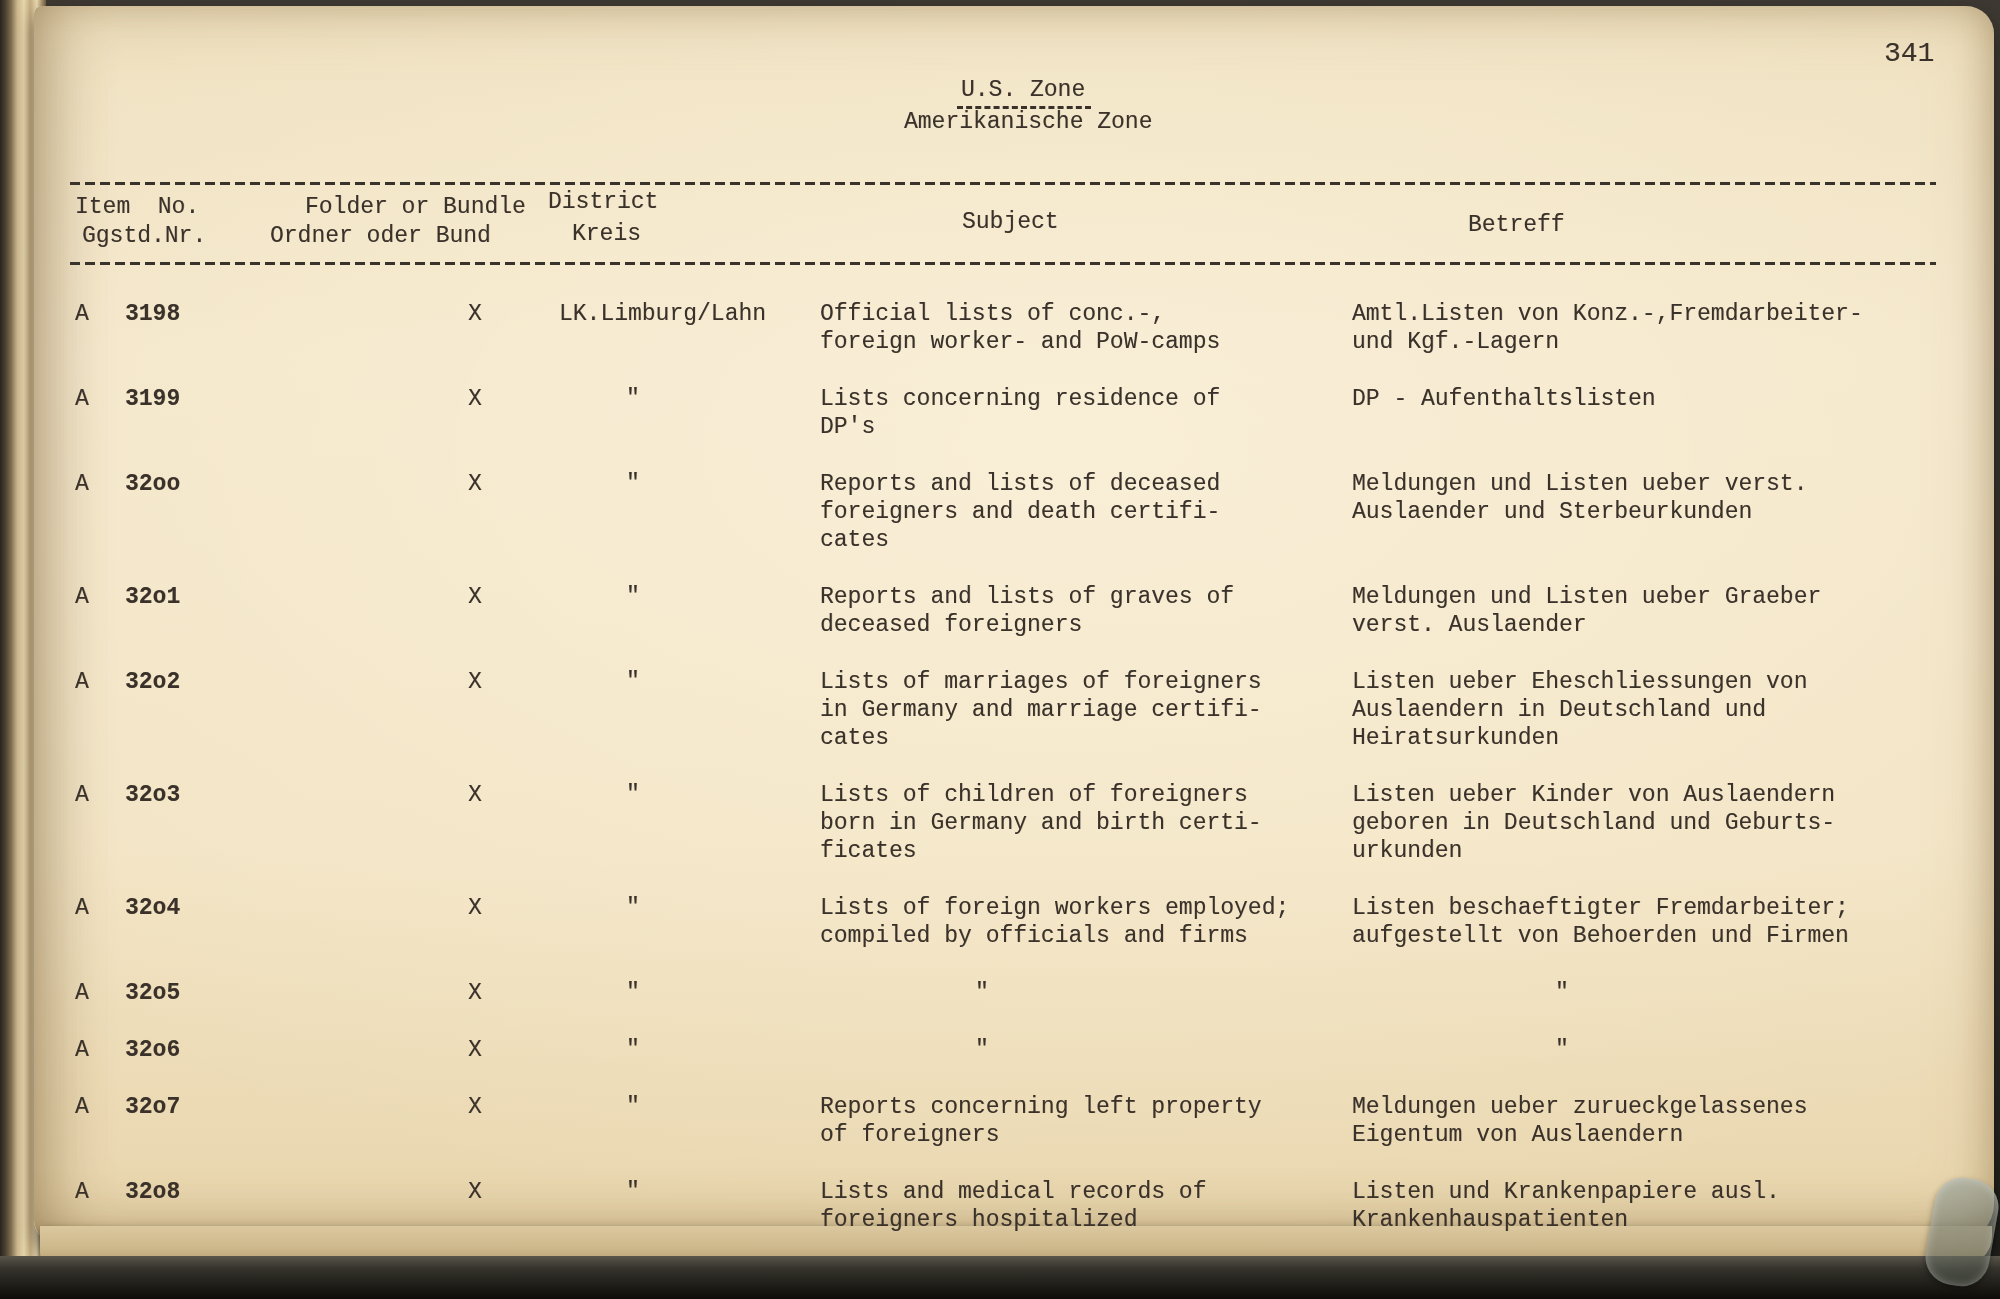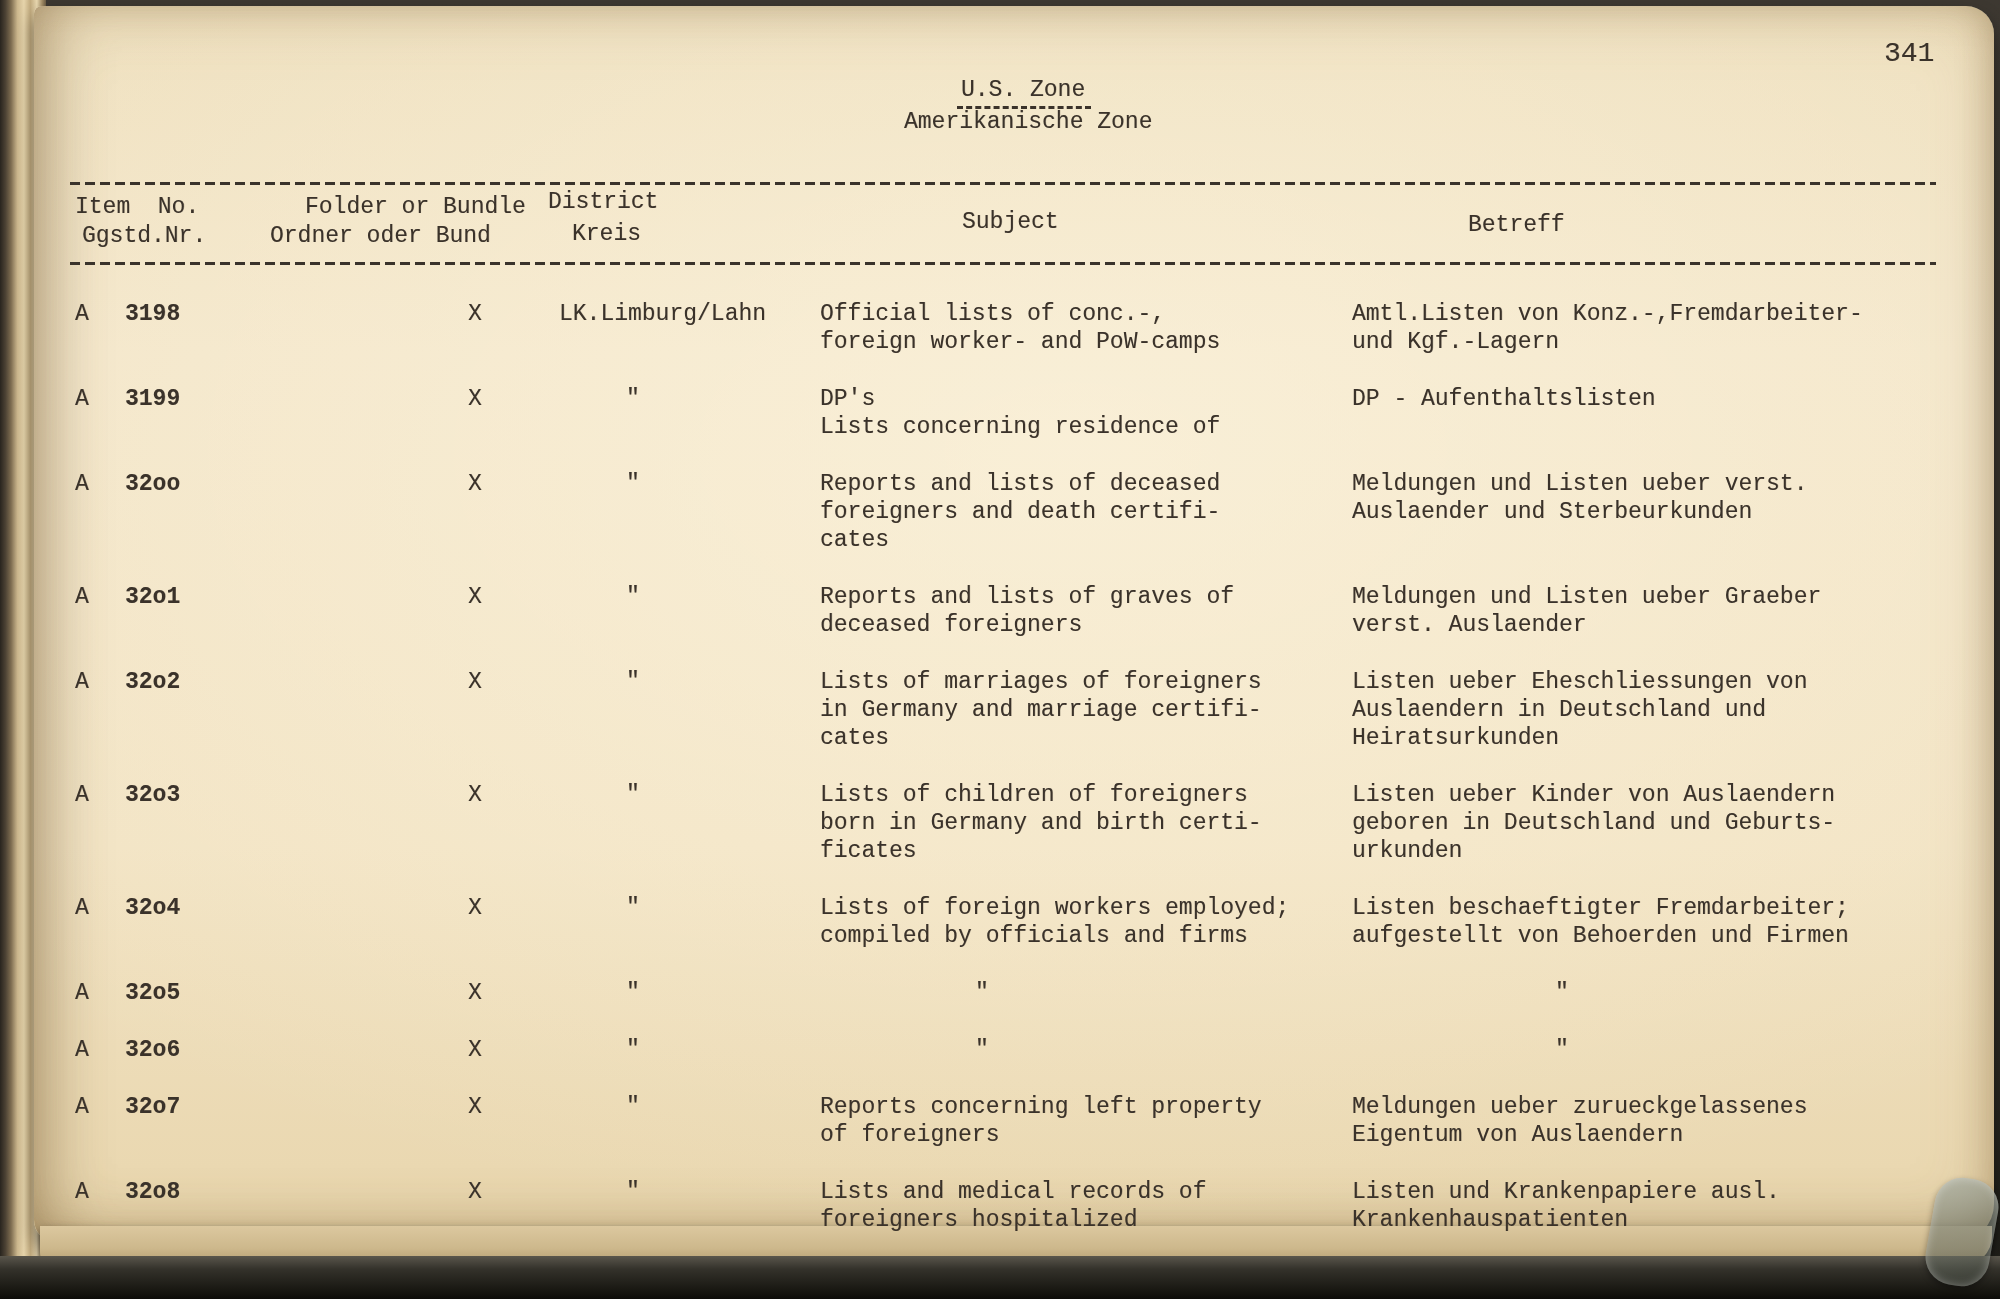--- a/index.html
+++ b/index.html
@@ -103,21 +103,21 @@
   <div class="txt hdr-folder-2">Ordner oder Bund</div>
   <div class="txt hdr-district-1">District</div>
   <div class="txt hdr-district-2">Kreis</div>
   <div class="txt hdr-subject">Subject</div>
   <div class="txt hdr-betreff">Betreff</div>
 
   <div class="rule rule-mid"></div>
 
   <div id="rows">
       <div class="row"><div class="cell c-series">A</div><div class="cell c-no">3198</div><div class="cell c-folder">X</div><div class="cell c-district">LK.Limburg/Lahn</div><div class="c-subject"><div class="">Official lists of conc.-,</div><div class="">foreign worker- and PoW-camps</div></div><div class="cell c-betreff"><div class="">Amtl.Listen von Konz.-,Fremdarbeiter-</div><div class="">und Kgf.-Lagern</div></div></div>
-      <div class="row"><div class="cell c-series">A</div><div class="cell c-no">3199</div><div class="cell c-folder">X</div><div class="cell c-district ditto">"</div><div class="c-subject"><div class="">DP's</div><div class="">Lists concerning residence of</div></div><div class="cell c-betreff"><div class="">DP - Aufenthaltslisten</div></div></div>
+      <div class="row"><div class="cell c-series">A</div><div class="cell c-no">3199</div><div class="cell c-folder">X</div><div class="cell c-district ditto">"</div><div class="c-subject"><div class="">Lists concerning residence of</div><div class="">DP's</div></div><div class="cell c-betreff"><div class="">DP - Aufenthaltslisten</div></div></div>
       <div class="row"><div class="cell c-series">A</div><div class="cell c-no">32oo</div><div class="cell c-folder">X</div><div class="cell c-district ditto">"</div><div class="c-subject"><div class="">Reports and lists of deceased</div><div class="">foreigners and death certifi-</div><div class="">cates</div></div><div class="cell c-betreff"><div class="">Meldungen und Listen ueber verst.</div><div class="">Auslaender und Sterbeurkunden</div></div></div>
       <div class="row"><div class="cell c-series">A</div><div class="cell c-no">32o1</div><div class="cell c-folder">X</div><div class="cell c-district ditto">"</div><div class="c-subject"><div class="">Reports and lists of graves of</div><div class="">deceased foreigners</div></div><div class="cell c-betreff"><div class="">Meldungen und Listen ueber Graeber</div><div class="">verst. Auslaender</div></div></div>
       <div class="row"><div class="cell c-series">A</div><div class="cell c-no">32o2</div><div class="cell c-folder">X</div><div class="cell c-district ditto">"</div><div class="c-subject"><div class="">Lists of marriages of foreigners</div><div class="">in Germany and marriage certifi-</div><div class="">cates</div></div><div class="cell c-betreff"><div class="">Listen ueber Eheschliessungen von</div><div class="">Auslaendern in Deutschland und</div><div class="">Heiratsurkunden</div></div></div>
       <div class="row"><div class="cell c-series">A</div><div class="cell c-no">32o3</div><div class="cell c-folder">X</div><div class="cell c-district ditto">"</div><div class="c-subject"><div class="">Lists of children of foreigners</div><div class="">born in Germany and birth certi-</div><div class="">ficates</div></div><div class="cell c-betreff"><div class="">Listen ueber Kinder von Auslaendern</div><div class="">geboren in Deutschland und Geburts-</div><div class="">urkunden</div></div></div>
       <div class="row"><div class="cell c-series">A</div><div class="cell c-no">32o4</div><div class="cell c-folder">X</div><div class="cell c-district ditto">"</div><div class="c-subject"><div class="">Lists of foreign workers employed;</div><div class="">compiled by officials and firms</div></div><div class="cell c-betreff"><div class="">Listen beschaeftigter Fremdarbeiter;</div><div class="">aufgestellt von Behoerden und Firmen</div></div></div>
       <div class="row"><div class="cell c-series">A</div><div class="cell c-no">32o5</div><div class="cell c-folder">X</div><div class="cell c-district ditto">"</div><div class="c-subject ditto"><div class="">"</div></div><div class="cell c-betreff ditto"><div class="">"</div></div></div>
       <div class="row"><div class="cell c-series">A</div><div class="cell c-no">32o6</div><div class="cell c-folder">X</div><div class="cell c-district ditto">"</div><div class="c-subject ditto"><div class="">"</div></div><div class="cell c-betreff ditto"><div class="">"</div></div></div>
       <div class="row"><div class="cell c-series">A</div><div class="cell c-no">32o7</div><div class="cell c-folder">X</div><div class="cell c-district ditto">"</div><div class="c-subject"><div class="">Reports concerning left property</div><div class="">of foreigners</div></div><div class="cell c-betreff"><div class="">Meldungen ueber zurueckgelassenes</div><div class="">Eigentum von Auslaendern</div></div></div>
       <div class="row"><div class="cell c-series">A</div><div class="cell c-no">32o8</div><div class="cell c-folder">X</div><div class="cell c-district ditto">"</div><div class="c-subject"><div class="">Lists and medical records of</div><div class="">foreigners hospitalized</div></div><div class="cell c-betreff"><div class="">Listen und Krankenpapiere ausl.</div><div class="">Krankenhauspatienten</div></div></div>
     </div>

